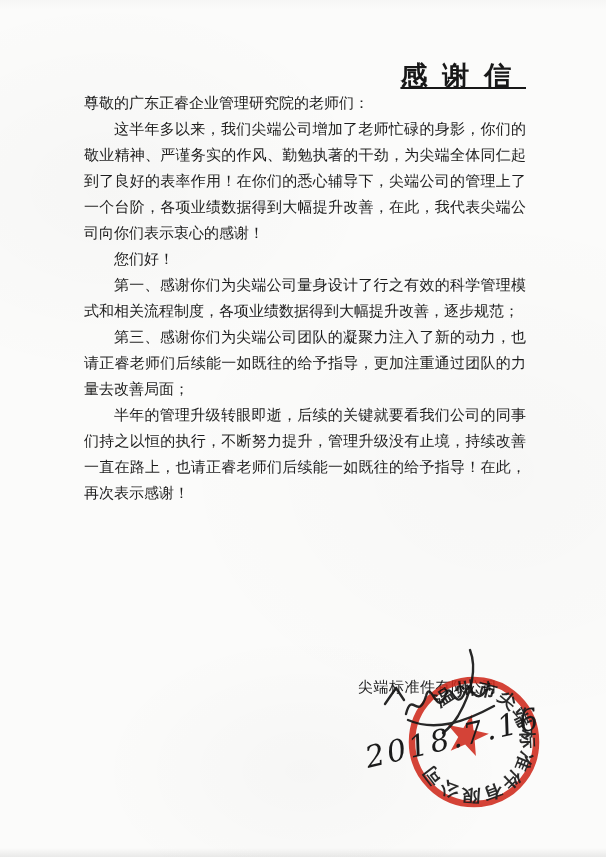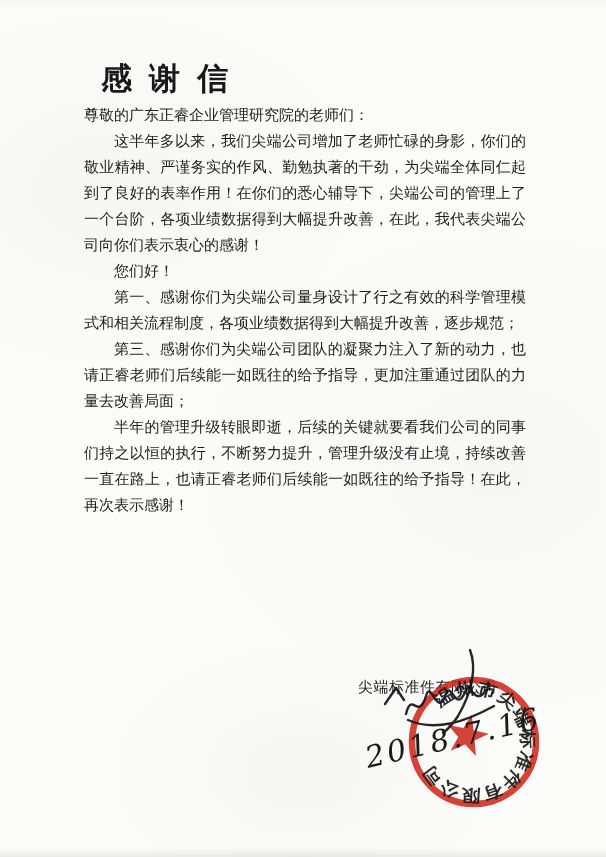--- a/index.html
+++ b/index.html
@@ -25,32 +25,33 @@
     width: 100%; height: 9px;
     background: linear-gradient(to top, rgba(0,0,0,0.07), transparent);
     pointer-events: none;
   }
 
   .letter-title {
     position: absolute;
     top: 58px;
     left: 84px;
     width: 442px;
-    text-align: left;
-    font-size: 31px;
+    text-align: right;
+    font-size: 27px;
     font-weight: bold;
     color: #181818;
     letter-spacing: 0.55em;
     text-indent: 0.55em; 
     filter: blur(0.2px);
+    text-decoration: underline;
   }
 
   .letter-body {
     position: absolute;
-    top: 102px;
+    top: 90px;
     left: 84px;
     width: 442px;
     font-size: 15px;
     line-height: 26px;
     color: #1d1d1d;
     text-align: justify;
     filter: blur(0.25px);
   }
   .letter-body p { text-indent: 2em; }
   .letter-body p.no-indent { text-indent: 0; }

